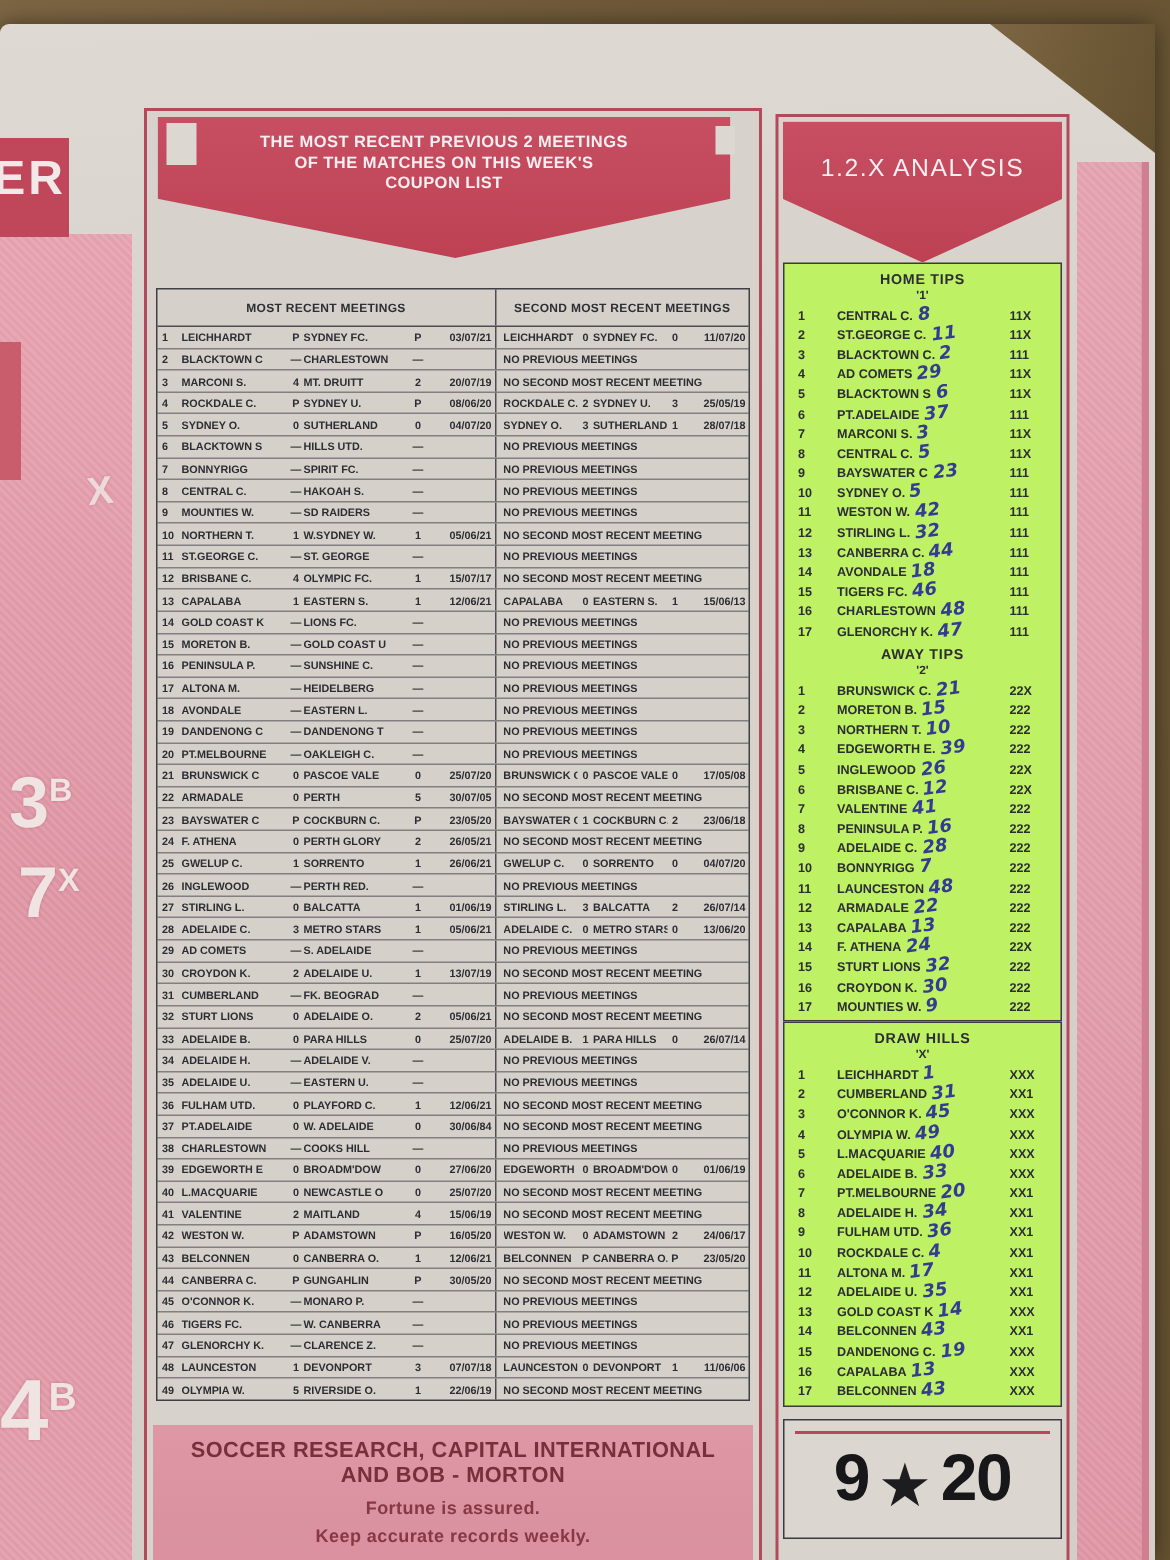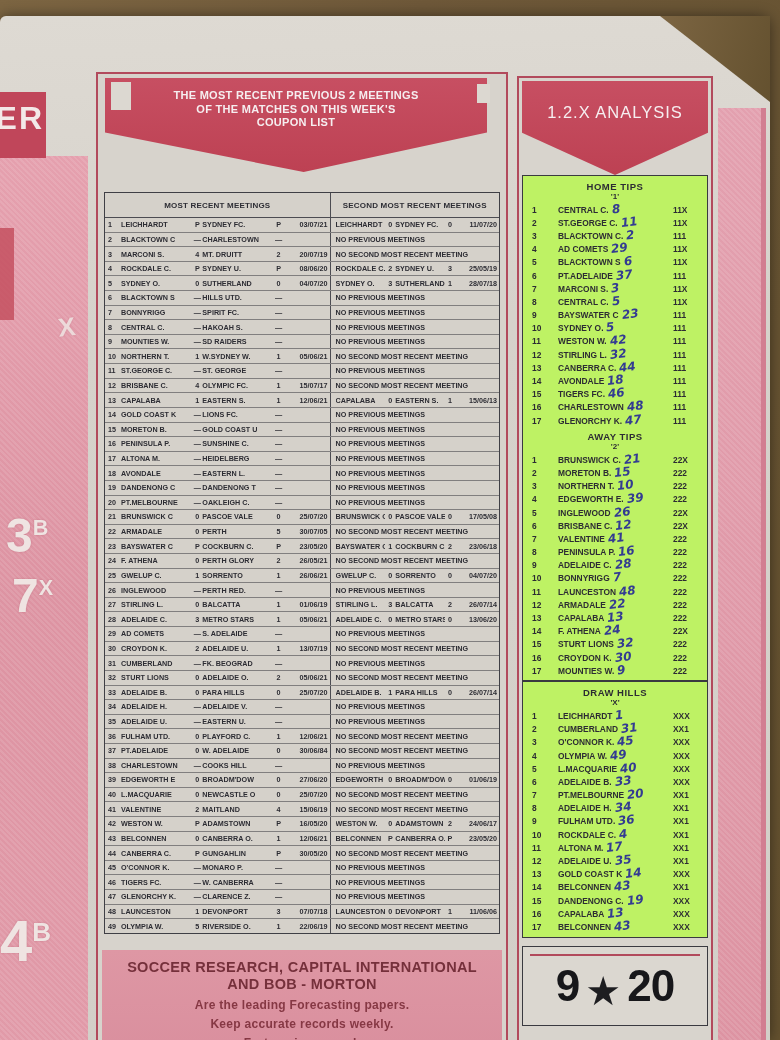--- a/index.html
+++ b/index.html
@@ -859,23 +859,22 @@
             <div class="mcell c2">
               <span class="note">NO SECOND MOST RECENT MEETING</span>
             </div>
           </div>
         </div>
     </div>
 
     <div class="footer-banner">
       <div class="fb1">SOCCER RESEARCH, CAPITAL INTERNATIONAL</div>
       <div class="fb1">AND  BOB - MORTON</div>
-      <div class="fb2">Are the leading Forecasting papers.</div>
+      <div class="fb2">Fortune is assured.</div>
       <div class="fb2">Keep accurate records weekly.</div>
-      <div class="fb2">Fortune is assured.</div>
     </div>
   </div>
 
   <div class="right-frame">
     <div class="analysis-banner">
       <span>1.2.X ANALYSIS</span>
     </div>
 
     <div class="tips-box" id="tips-box-main">
         <div class="tips-title">HOME TIPS</div>

